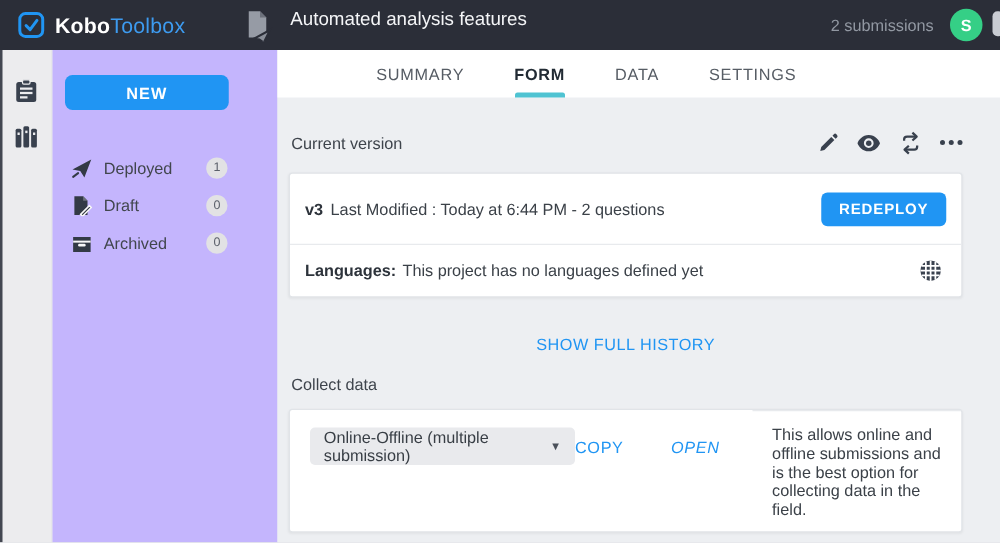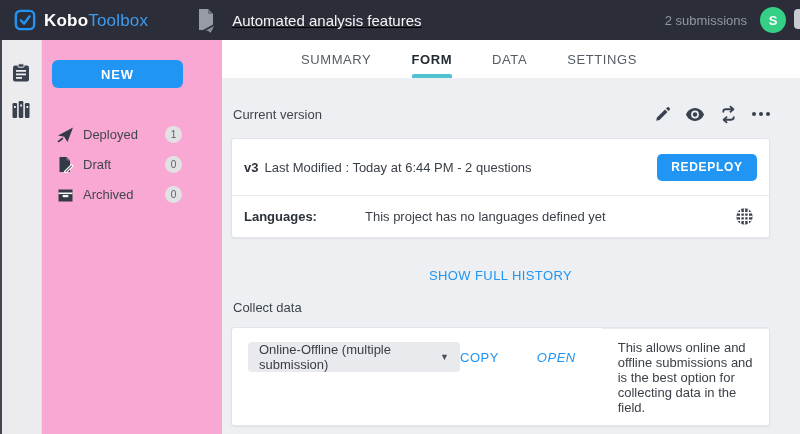--- a/index.html
+++ b/index.html
@@ -11,21 +11,21 @@
   }
 
   
   .header {
     height:40px; background:#2b2e38; display:flex; align-items:center;
     padding-left:14px; position:relative;
   }
   .logo { display:flex; align-items:flex-end; cursor:pointer; }
   .logo-text { margin-left:8px; font-size:17px; color:#ffffff; font-weight:bold; letter-spacing:0.2px; }
   .logo-text .toolbox { color:#3d9bf0; font-weight:normal; }
-  .title-group { display:flex; align-items:center; margin-left:46px;text-decoration:underline; }
+  .title-group { display:flex; margin-left:46px; }
   .proj-title { margin-left:14px; font-size:15px; color:#f4f5f7; }
   .header-spacer { flex:1; }
   .submissions { font-size:13px; color:#9298a2; }
   .avatar {
     width:26px; height:26px; border-radius:50%; background:#35cf86;
     display:flex; align-items:center; justify-content:center;
     color:#fff; font-size:13px; font-weight:bold; margin:0 14px 0 13px; cursor:pointer;
   }
   .edge-sliver {
     position:absolute; right:-3px; top:9px; width:9px; height:20px;
@@ -35,21 +35,21 @@
   
   .body { display:flex; height:394px; }
   .left-edge { position:absolute; left:0; top:40px; width:2px; height:394px; background:#434751; z-index:5; }
 
   .iconstrip {
     width:42px; background:#ececee; border-right:1px solid #e4e4e7;
     display:flex; flex-direction:column; align-items:center; padding-top:22px; gap:15px;
   }
   .strip-btn { width:22px; height:22px; display:flex; align-items:center; justify-content:center; cursor:pointer; }
 
-  .panel { width:180px; background:#f9a8d4; padding-top:20px; }
+  .panel { width:180px; background:#c4b5fd; padding-top:20px; }
   .new-btn {
     display:flex; align-items:center; justify-content:center;
     margin-left:10px; width:131px; height:28px; border-radius:6px; border:none;
     background:#2095f3; color:#fff; font-family:inherit;
     font-size:13px; font-weight:bold; letter-spacing:0.9px; cursor:pointer;
   }
   .panel-items { margin-top:31px; }
   .panel-item {
     height:30px; display:flex; align-items:center; padding:0 0 0 15px; cursor:pointer;
   }
@@ -92,21 +92,21 @@
   .card.version { margin-top:14px; }
   .v-row { height:56px; display:flex; align-items:center; padding:0 12px; }
   .v-num { font-size:13px; font-weight:bold; color:#2d333b; margin-right:6px; }
   .v-text { font-size:13px; color:#3b4148; }
   .redeploy-btn {
     margin-left:auto; width:100px; height:27px; border:none; border-radius:5px;
     background:#2095f3; color:#fff; font-family:inherit; font-size:12px; font-weight:bold;
     letter-spacing:0.7px; cursor:pointer;
   }
   .divider { height:1px; background:#e8eaed; }
-  .lang-row { height:41px; display:flex; align-items:center; padding:0 15px 0 12px;gap:43px; }
+  .lang-row { height:41px; display:flex; align-items:center; padding:0 15px 0 12px; }
   .lang-label { font-size:13px; font-weight:bold; color:#2d333b; margin-right:5px; }
   .lang-text { font-size:13px; color:#3b4148; }
   .globe-wrap { margin-left:auto; cursor:pointer; display:flex; }
 
   .history-link {
     margin-top:30px; text-align:center; font-size:13px; color:#2095f3;
     letter-spacing:0.4px; cursor:pointer;
   }
   .collect-label { margin-top:17px; padding-left:2px; font-size:13px; color:#3e444c; }
 

